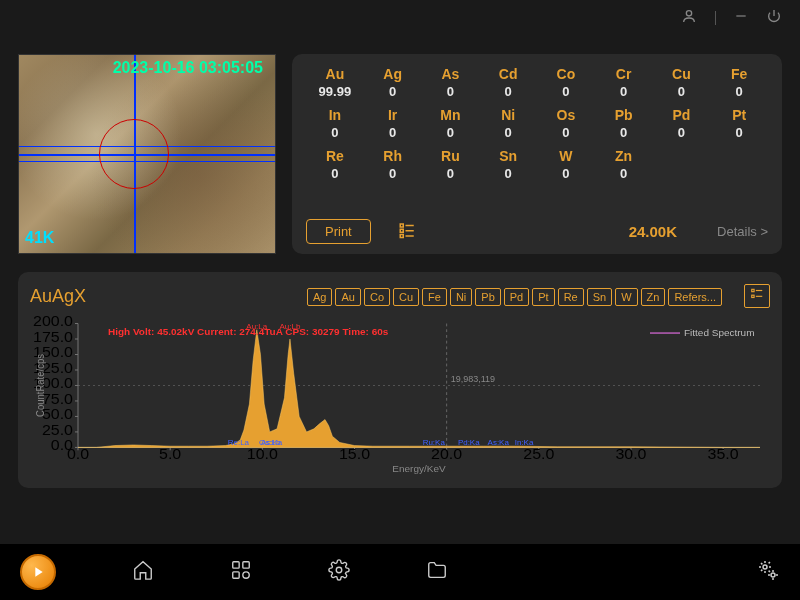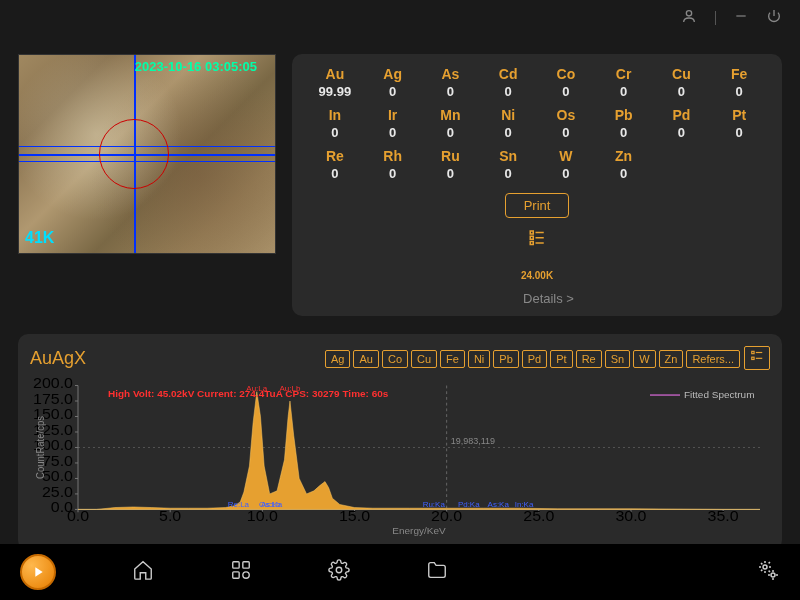--- a/index.html
+++ b/index.html
@@ -35,22 +35,22 @@
   background: linear-gradient(135deg, #a08860 0%, #8a7350 20%, #b09870 40%, #7a6845 60%, #988058 80%, #a89068 100%);
   overflow: hidden;
 }
 .camera::before {
   content:'';
   position:absolute; inset:0;
   background: radial-gradient(circle at 30% 40%, rgba(255,255,230,0.3), transparent 40%),
               radial-gradient(circle at 70% 60%, rgba(120,90,60,0.5), transparent 50%);
 }
 .timestamp {
-  position: absolute; top: 4px; right: 18px;
-  color: #00ffaa; font-size: 13px; font-weight: bold;
+  position: absolute; top: 4px; right: 12px;
+  color: #00ffaa; font-size: 16px; font-weight: bold;
 }
 .karat-label {
   position: absolute; bottom: 6px; left: 6px;
   color: #00dfff; font-size: 16px; font-weight: bold;
 }
 .crosshair-h { position:absolute; top:50%; left:0; right:0; height:2px; background:#0030ff; }
 .crosshair-v { position:absolute; left:45%; top:0; bottom:0; width:2px; background:#0030ff; }
 .ruler-h { position:absolute; top:calc(50% - 8px); left:0; right:0; height:16px;}
 .ruler-h::before, .ruler-h::after {
   content:''; position:absolute; left:0; right:0; height:1px; background:#0030ff;
@@ -72,43 +72,43 @@
 }
 .elem-grid {
   display: grid;
   grid-template-columns: repeat(8, 1fr);
   text-align: center;
   row-gap: 2px;
 }
 .elem-name { color: #e6a030; font-size: 14px; font-weight: bold; padding-top:2px;}
 .elem-val  { color: #e8e8e8; font-size: 13px; padding-bottom:4px;font-weight:bold;}
 .results-footer {
-  display:flex; align-items:center; margin-top: auto; padding-top:8px; gap:10px;flex-direction:column;
+  display:flex; align-items:center; margin-top: auto; padding-top:8px; gap:26px;
 }
 .print-btn {
   border: 1px solid #e6a030;
   color: #e6a030;
   background: transparent;
   padding: 4px 18px;
   border-radius: 4px;
   font-size: 13px;
 }
 .list-icon svg { stroke:#e6a030; }
 .spacer { flex:1; }
-.karat-readout { color:#e6a030; font-size: 10px; font-weight:bold; }
-.details-link { color:#888; font-size: 13px; margin-left: 23px; }
+.karat-readout { color:#e6a030; font-size: 15px; font-weight:bold; }
+.details-link { color:#888; font-size: 13px; margin-left: 14px; }
 .spectrum {
   margin-top: 18px;
   background: #2a2a2a;
   border-radius: 10px;
   padding: 12px;
   height: 216px;
   display:flex; flex-direction: column;
 }
-.spec-header { display:flex; align-items:center; gap:4px;}
+.spec-header { display:flex; align-items:center; gap:22px;}
 .spec-title { color:#e6a030; font-size:18px; margin-right:auto;}
 .chip {
   border:1px solid #e6a030; color:#e6a030;
   font-size:11px; padding:2px 5px; border-radius:2px;
 }
 .chip-box { border:1px solid #e6a030; padding:2px 4px; border-radius:2px;}
 .chip-box svg{stroke:#e6a030}
 .plot {
   flex:1; position:relative; margin-top:6px;
 }

